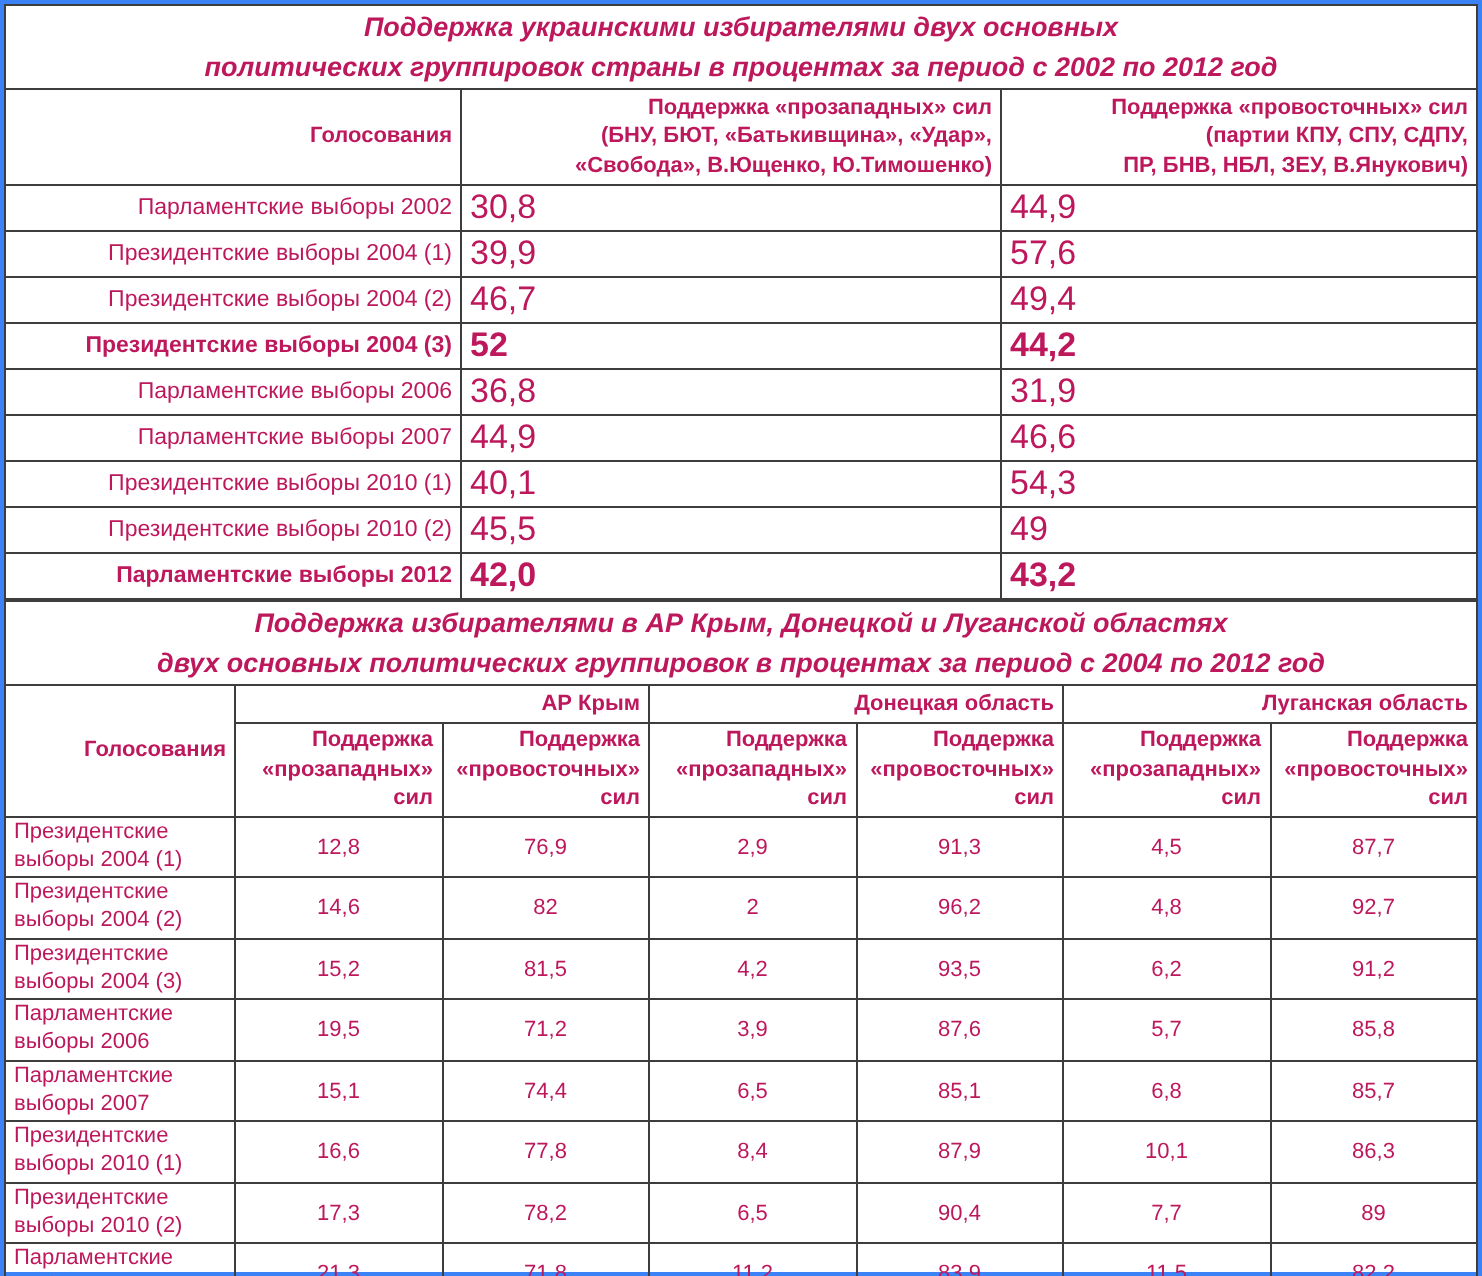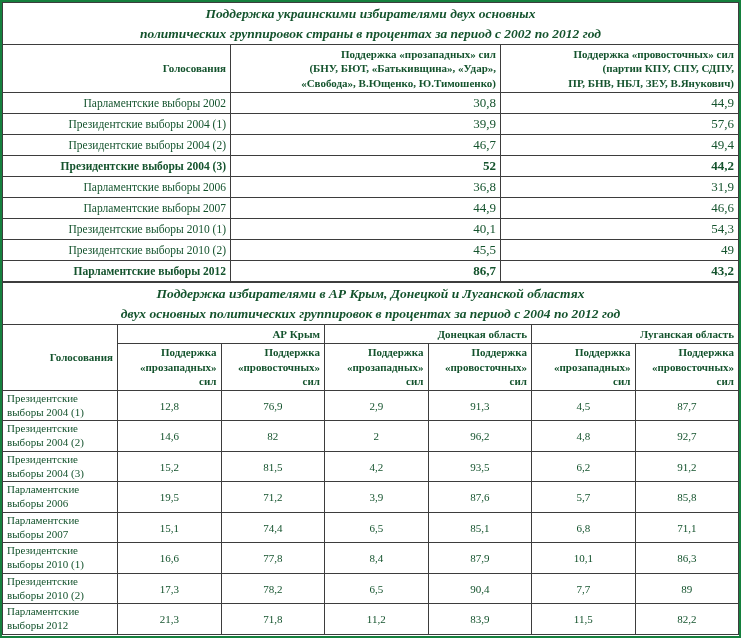--- a/index.html
+++ b/index.html
@@ -1,37 +1,37 @@
 <!DOCTYPE html>
 <html><head>
 <meta charset="utf-8">
 <style>
   html, body { margin:0; padding:0; background:#fff; }
   .sheet {
     width:741px; height:638px; box-sizing:border-box;
-    border:2px solid #15803d; background:#fff;
-    font-family:Liberation Serif, serif; color:#14532d;
+    border:2px solid #3b82f6; background:#fff;
+    font-family:Liberation Sans, sans-serif; color:#be185d;
   }
   table { border-collapse:collapse; width:100%; table-layout:fixed; }
   td { border:1px solid #3d3d3d; padding:1px 4px; vertical-align:middle; box-sizing:border-box; }
   .title {
     font-weight:bold; font-style:italic; font-size:13.5px; line-height:1.45;
     text-align:center; white-space:pre-line;
   }
   .t1 .title { height:42px; }
   .t2 .title { height:36px;margin-top:48px; }
   .hc {
     font-weight:bold; font-size:11px; line-height:1.32;
     text-align:right; white-space:pre-line;
   }
   .t1 tr.hdr td { height:48px; }
   .t2 tr.reg td.rg { height:19px; }
   .t2 tr.subr td { height:39px; }
   .t1 td.lbl { font-size:11.5px; height:21px; text-align:right; padding-left:4px; }
-  .t1 td.num { font-size:13px; height:21px; text-align:right; }
+  .t1 td.num { font-size:17px; height:21px; text-align:left; }
   .t2 td.lbl2 { font-size:11px; height:29px; text-align:left; white-space:pre-line; line-height:1.25; }
   .t2 td.num { font-size:11px; height:29px; text-align:center; }
   tr.bold-row td { font-weight:bold; }
   .t2 col.g1 { width:115px; }
 </style>
 </head>
 <body>
 
 <div class="sheet">
 
@@ -90,21 +90,21 @@
         <td class="num">40,1</td>
         <td class="num">54,3</td>
       </tr>
       <tr>
         <td class="lbl">Президентские выборы 2010 (2)</td>
         <td class="num">45,5</td>
         <td class="num">49</td>
       </tr>
       <tr class="bold-row">
         <td class="lbl">Парламентские выборы 2012</td>
-        <td class="num">86,7</td>
+        <td class="num">42,0</td>
         <td class="num">43,2</td>
       </tr>
     </tbody>
   </table>
 
   <table class="t2">
     <colgroup>
         <col class="g1">
         <col>
         <col>
@@ -185,21 +185,21 @@
         <td class="num">85,8</td>
       </tr>
       <tr>
         <td class="lbl2">Парламентские
 выборы 2007</td>
         <td class="num">15,1</td>
         <td class="num">74,4</td>
         <td class="num">6,5</td>
         <td class="num">85,1</td>
         <td class="num">6,8</td>
-        <td class="num">71,1</td>
+        <td class="num">85,7</td>
       </tr>
       <tr>
         <td class="lbl2">Президентские
 выборы 2010 (1)</td>
         <td class="num">16,6</td>
         <td class="num">77,8</td>
         <td class="num">8,4</td>
         <td class="num">87,9</td>
         <td class="num">10,1</td>
         <td class="num">86,3</td>

